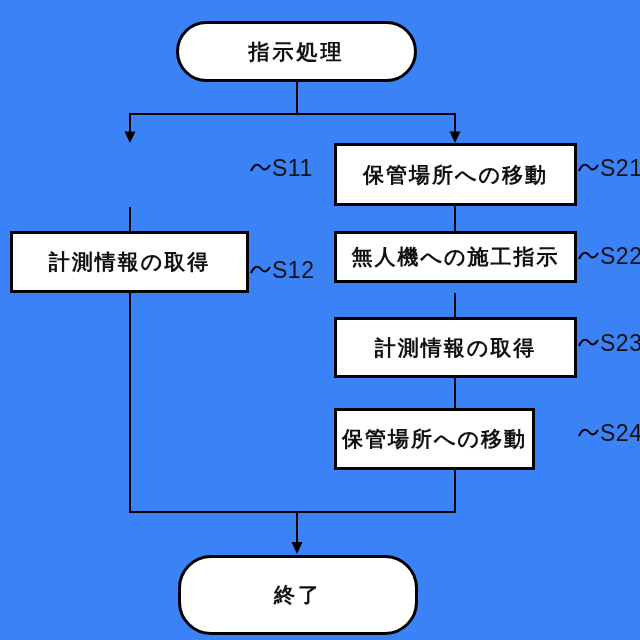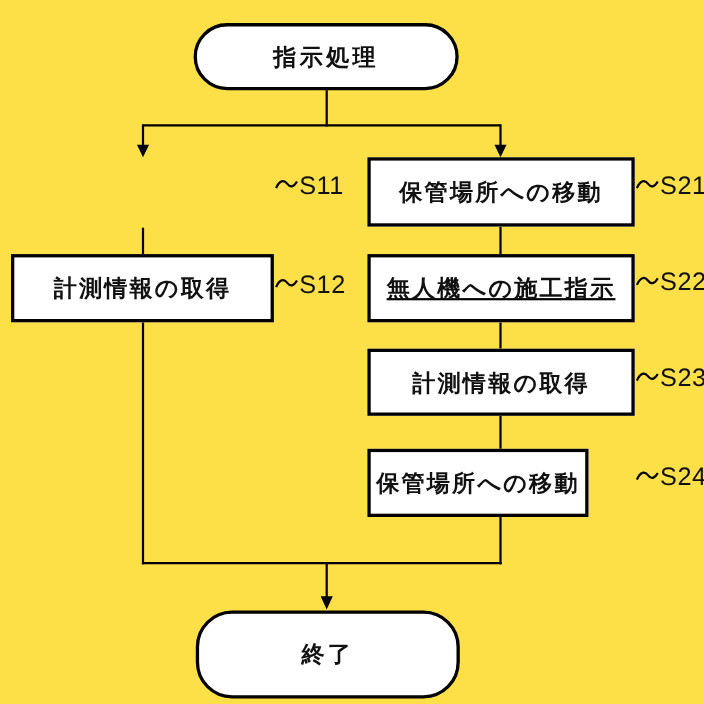--- a/index.html
+++ b/index.html
@@ -4,21 +4,21 @@
 <style>
   html,body{margin:0;padding:0;}
   body{
     width:640px;height:640px;
     background:#ffffff;
     font-family:"Liberation Sans","DejaVu Sans",sans-serif;
   }
   .canvas{
     position:relative;
     width:640px;height:640px;
-    background:#fde047;
+    background:#3b82f6;
     overflow:hidden;
     text-align:right;
   }
   .connectors{
     position:absolute;left:0;top:0;width:640px;height:640px;
   }
   .node{
     position:absolute;
     box-sizing:border-box;
     background:#ffffff;
@@ -95,41 +95,41 @@
     <span class="node-label">指示処理</span>
   </div>
 
   <div class="node" style="left:10px;top:231px;width:239px;height:62px;">
     <span class="node-label">計測情報の取得</span>
   </div>
 
   <div class="node" style="left:334px;top:143px;width:243px;height:63px;">
     <span class="node-label">保管場所への移動</span>
   </div>
-  <div class="node" style="left:334px;top:231px;width:243px;height:62px;text-decoration:underline;">
+  <div class="node" style="left:334px;top:231px;width:243px;height:52px;">
     <span class="node-label">無人機への施工指示</span>
   </div>
   <div class="node" style="left:334px;top:317px;width:243px;height:61px;">
     <span class="node-label">計測情報の取得</span>
   </div>
   <div class="node" style="left:334px;top:408px;width:201px;height:62px;">
     <span class="node-label">保管場所への移動</span>
   </div>
 
   <div class="node terminal" style="left:178px;top:555px;width:240px;height:80px;">
     <span class="node-label">終了</span>
   </div>
 
   <div class="steplabel" style="left:250px;top:154px;">
     <svg class="squiggle" width="21" height="14" viewBox="0 0 21 14">
       <path d="M1,10 C4,3 8,2 11,6 C14,10 17,9 20,4" stroke="#000" stroke-width="2" fill="none"></path>
     </svg>
     <span class="step-text">S11</span>
   </div>
-  <div class="steplabel" style="left:250px;top:244px;">
+  <div class="steplabel" style="left:250px;top:256px;">
     <svg class="squiggle" width="21" height="14" viewBox="0 0 21 14">
       <path d="M1,10 C4,3 8,2 11,6 C14,10 17,9 20,4" stroke="#000" stroke-width="2" fill="none"></path>
     </svg>
     <span class="step-text">S12</span>
   </div>
   <div class="steplabel" style="left:578px;top:154px;">
     <svg class="squiggle" width="21" height="14" viewBox="0 0 21 14">
       <path d="M1,10 C4,3 8,2 11,6 C14,10 17,9 20,4" stroke="#000" stroke-width="2" fill="none"></path>
     </svg>
     <span class="step-text">S21</span>

